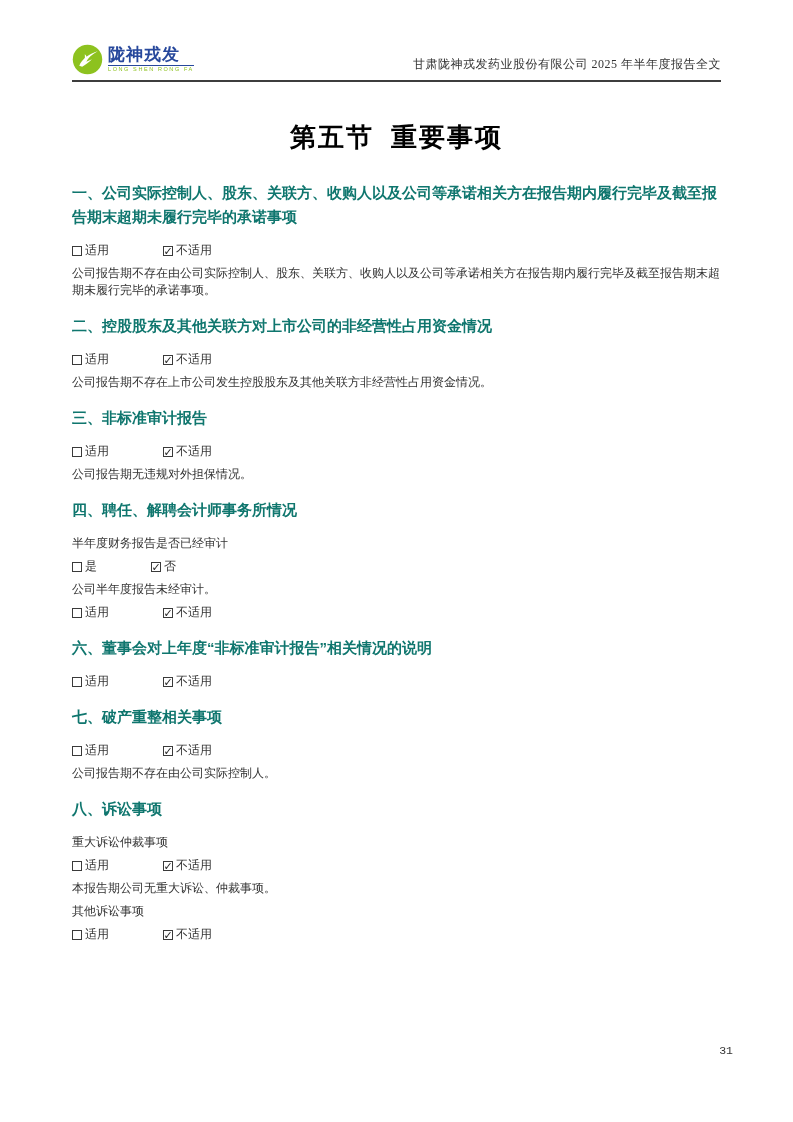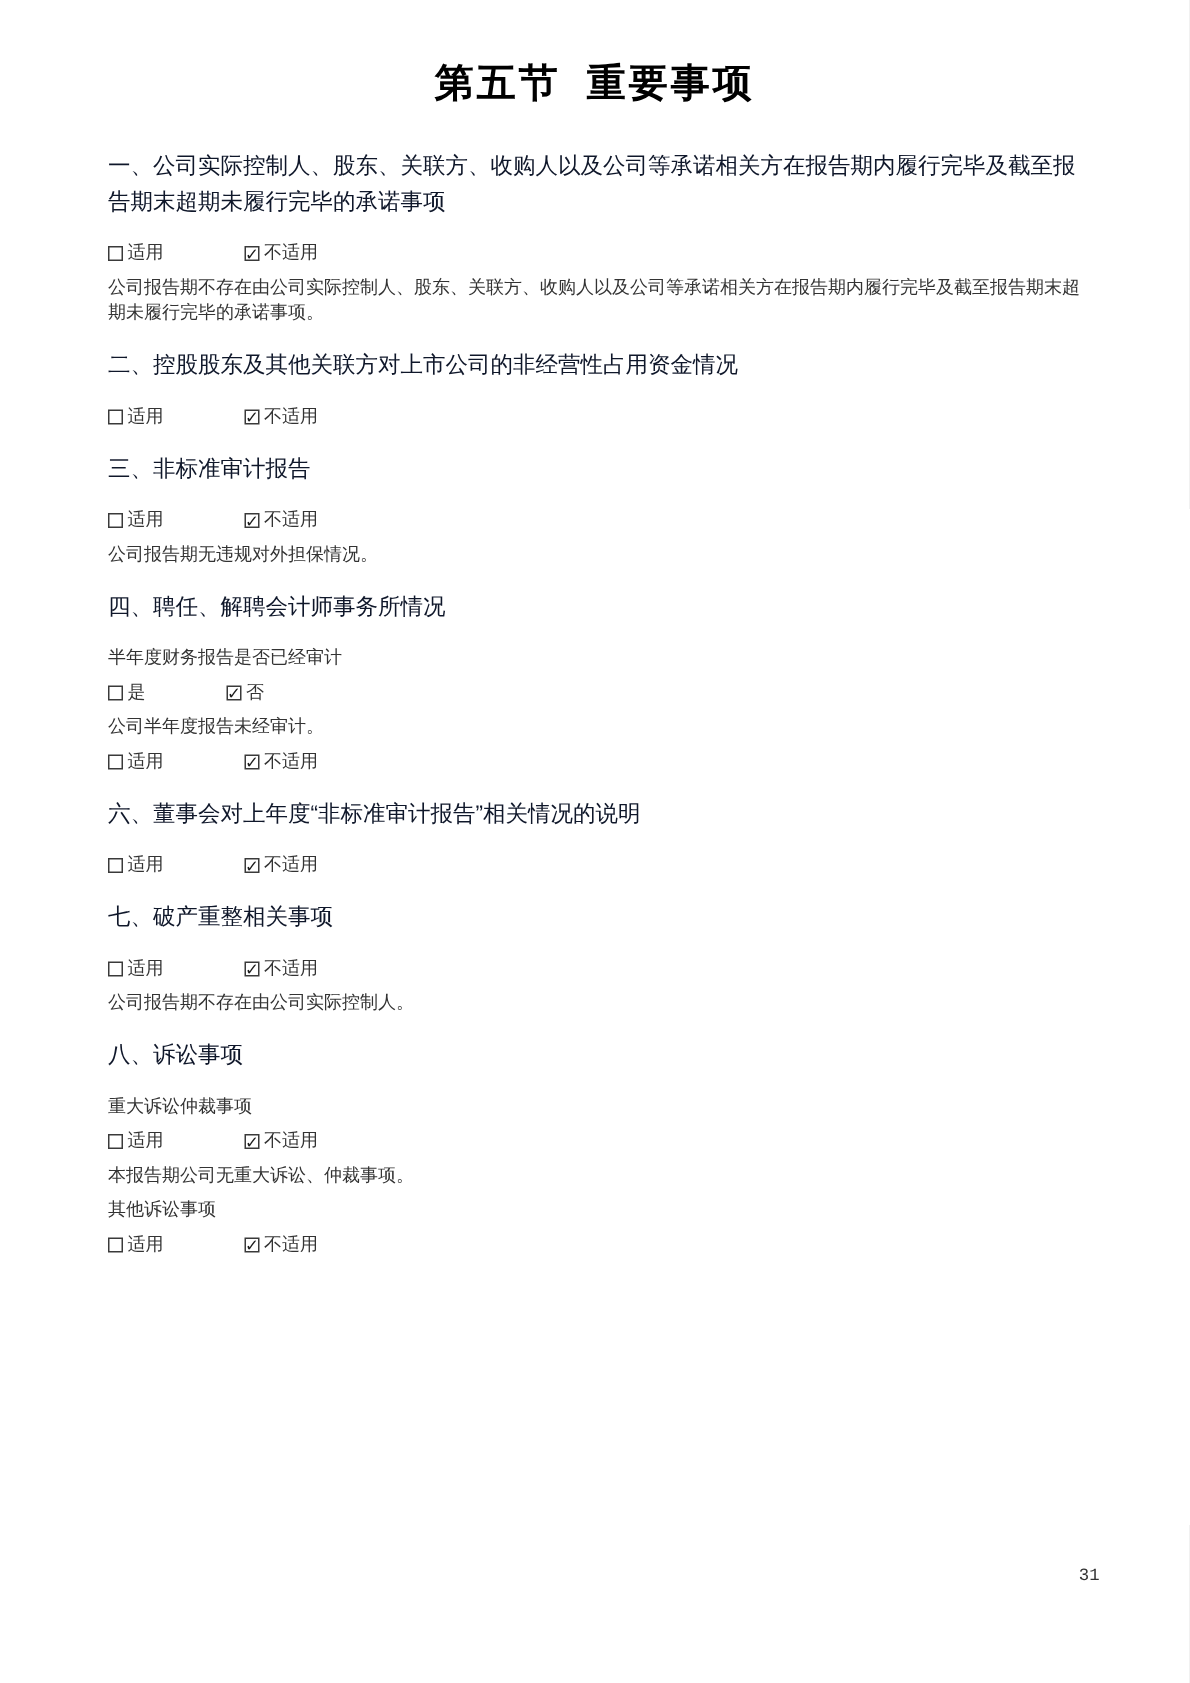--- a/index.html
+++ b/index.html
@@ -59,24 +59,24 @@
     color:#000;
     text-align:center;
     letter-spacing:2px;
     word-spacing:8px;
     margin:38px 0 26px 0;
   }
 
   
   .sec-heading {
     font-family:"Liberation Sans", sans-serif;
-    font-weight:normal;
+    font-weight:bold;
     font-size:15px;
     line-height:24px;
-    color:#0f172a;
+    color:#0f766e;
     margin:15px 0 13px 0;
   }
   .para {
     font-size:12px;
     line-height:17px;
     margin:0 0 6px 0;
     color:#333;
     gap:44px;
   }
   .checkbox-row { display:flex; align-items:center; }
@@ -107,20 +107,36 @@
     color:#333;
     font-family:Liberation Mono, monospace;
   }
 </style>
 </head>
 <body>
 
 <div class="page">
   <div class="content">
 
+    <header class="doc-header">
+      <div class="logo">
+        <span class="logo-mark">
+          <svg viewBox="0 0 32 32" width="31" height="31" aria-hidden="true">
+            <circle cx="16" cy="16" r="15.2" fill="#8dc21f"></circle>
+            <path d="M7.5 22.5 C10 15.5, 18.5 9.5, 26.5 7.5 C20.5 11, 16.5 14.5, 14.8 18.2 L20.5 15.8 C17.5 19, 13.5 22, 10.5 23.5 Z" fill="#ffffff"></path>
+            <path d="M13.2 10.5 C14.8 12, 15.6 13.5, 15.8 15.2 L13.0 16.8 C13.4 14.6, 13.4 12.4, 13.2 10.5 Z" fill="#ffffff"></path>
+          </svg>
+        </span>
+        <span class="logo-text">
+          <span class="brand-cn">陇神戎发</span>
+          <span class="brand-en">LONG SHEN RONG FA</span>
+        </span>
+      </div>
+      <div class="doc-title">甘肃陇神戎发药业股份有限公司 2025 年半年度报告全文</div>
+    </header>
 
     <h1 class="report-title">第五节 重要事项</h1>
 
     <main id="sections">
         <section>
           <h2 class="sec-heading">一、公司实际控制人、股东、关联方、收购人以及公司等承诺相关方在报告期内履行完毕及截至报告期末超期未履行完毕的承诺事项</h2>
           <p class="para checkbox-row">
             <span class="cb-item">
               <span class="cb-box"></span>
               <span class="cb-label">适用</span>
@@ -137,20 +153,21 @@
           <p class="para checkbox-row">
             <span class="cb-item">
               <span class="cb-box"></span>
               <span class="cb-label">适用</span>
             </span>
             <span class="cb-item">
               <span class="cb-box">✓</span>
               <span class="cb-label">不适用</span>
             </span>
           </p>
+          <p class="para">公司报告期不存在上市公司发生控股股东及其他关联方非经营性占用资金情况。</p>
         </section>
         <section>
           <h2 class="sec-heading">三、非标准审计报告</h2>
           <p class="para checkbox-row">
             <span class="cb-item">
               <span class="cb-box"></span>
               <span class="cb-label">适用</span>
             </span>
             <span class="cb-item">
               <span class="cb-box">✓</span>

